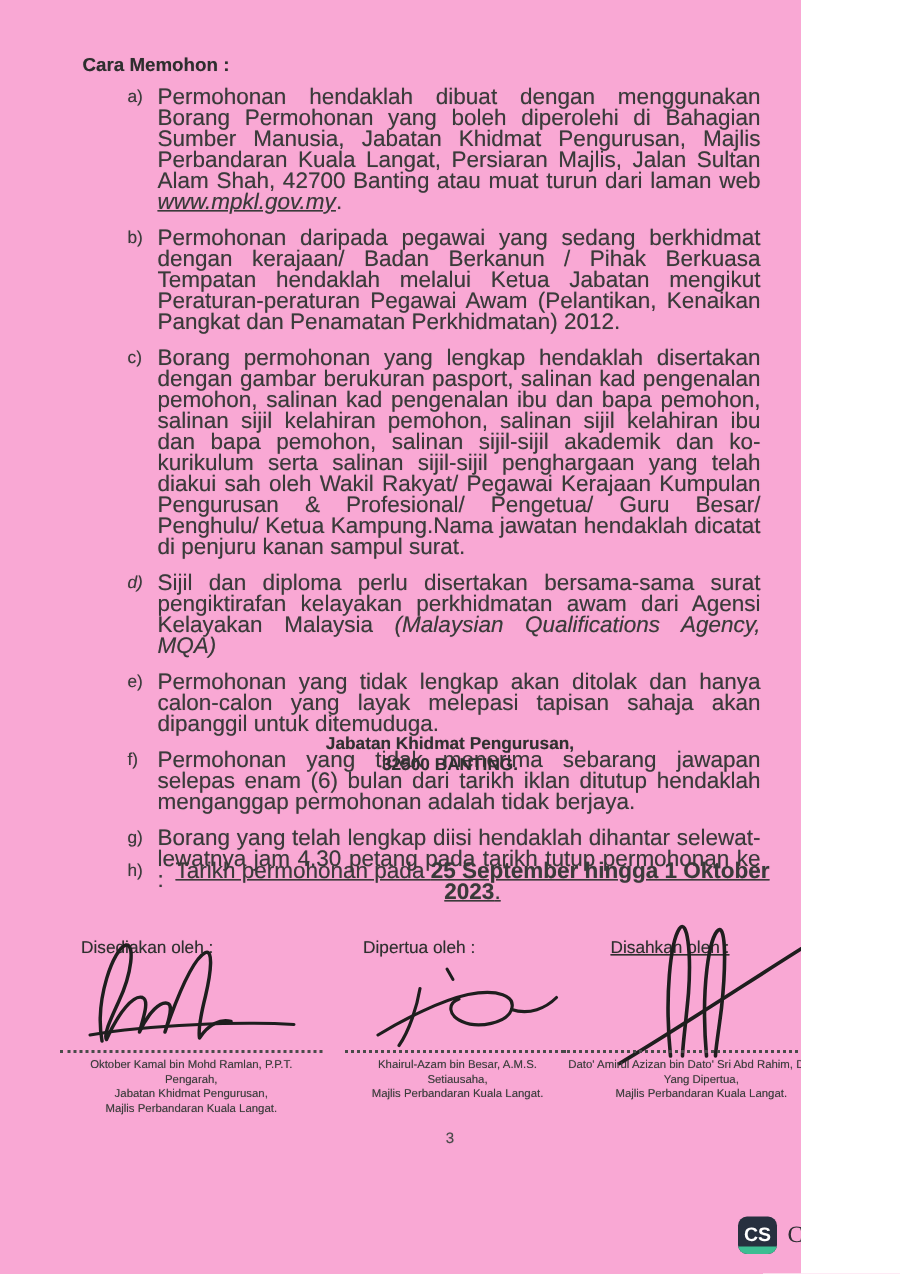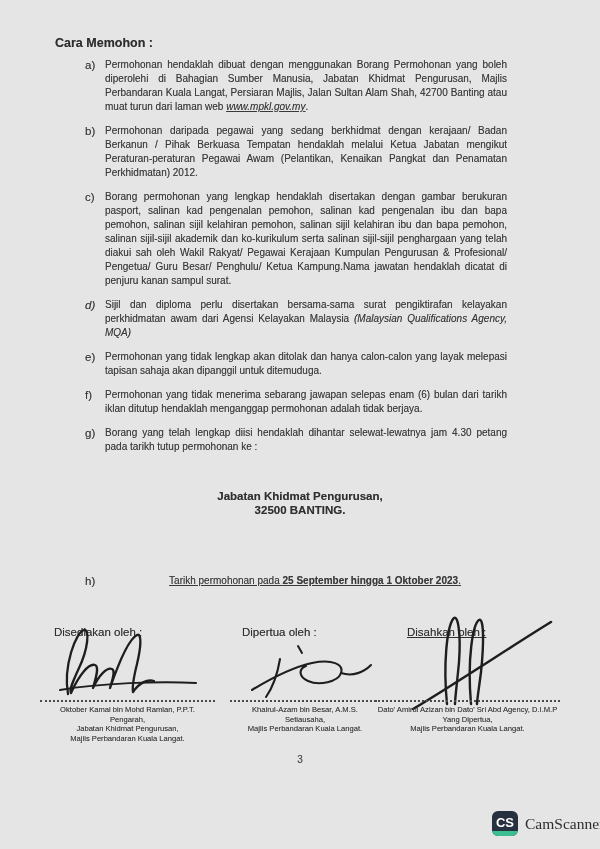--- a/index.html
+++ b/index.html
@@ -1,25 +1,25 @@
 <!DOCTYPE html>
 <html><head>
 <meta charset="utf-8">
 <style>
   html,body{margin:0;padding:0;background:#ffffff;}
   .page{
-    position:relative;width:600px;height:849px;background:#e5e5e5;
+    position:relative;width:534px;height:849px;background:#f9a8d4;
     font-family:"Liberation Sans",sans-serif;color:#3a3a3a;overflow:hidden;
     text-shadow:0 0 0.5px rgba(70,70,70,0.55);
   }
   .heading{position:absolute;left:55px;top:36px;font-size:12.5px;font-weight:700;color:#2e2e2e;}
   .list{position:absolute;left:85px;top:58px;width:422px;}
   .li{display:flex;margin-bottom:10px;}
   .lbl{flex:0 0 20px;font-size:11.5px;line-height:14px;}
-  .txt{margin:0;flex:1;font-size:10px;line-height:14px;text-align:justify;}
+  .txt{margin:0;flex:1;font-size:15px;line-height:14px;text-align:justify;}
   .italic{font-style:italic;}
   .underline{text-decoration:underline;}
   .bold{font-weight:700;}
   .address{position:absolute;left:0;top:490px;width:600px;text-align:center;font-weight:700;color:#303030;}
   .addr-line{font-size:11.5px;line-height:13.8px;}
   .item-h{position:absolute;left:85px;top:574px;width:440px;display:flex;}
   .item-h .txt{text-align:center;text-decoration:underline;}
   
   .sigs{position:absolute;left:40px;top:626px;width:520px;height:130px;}
   .sig-col{position:absolute;top:0;height:130px;}
@@ -134,21 +134,21 @@
 
     <div class="sig-col c3">
       <div class="sig-title">Disahkan oleh :</div>
       <svg class="sig-svg" width="172" height="100" viewBox="0 0 172 100">
         <path d="M64 92 C60 52 64 16 70 7 C75 0 78 22 76 50 C74 72 72 86 72 92" stroke-width="2.4"></path>
         <path d="M88 92 C84 46 90 12 96 8 C101 5 101 32 98 60 C96 76 94 88 94 92" stroke-width="2.4"></path>
         <path d="M30 97 C72 72 132 32 168 10" stroke-width="2.5"></path>
       </svg>
       <div class="dotline"></div>
       <div class="sig-names">
-        <div><span>Dato' Amirul Azizan bin Dato' Sri Abd Agency,</span> <span class="cred">D.I.M.P</span></div>
+        <div><span>Dato' Amirul Azizan bin Dato' Sri Abd Rahim,</span> <span class="cred">D.I.M.P</span></div>
         <div>Yang Dipertua,</div>
         <div>Majlis Perbandaran Kuala Langat.</div>
       </div>
     </div>
 
   </div>
 
   <div class="pagenum">3</div>
 
   <div class="cam">

